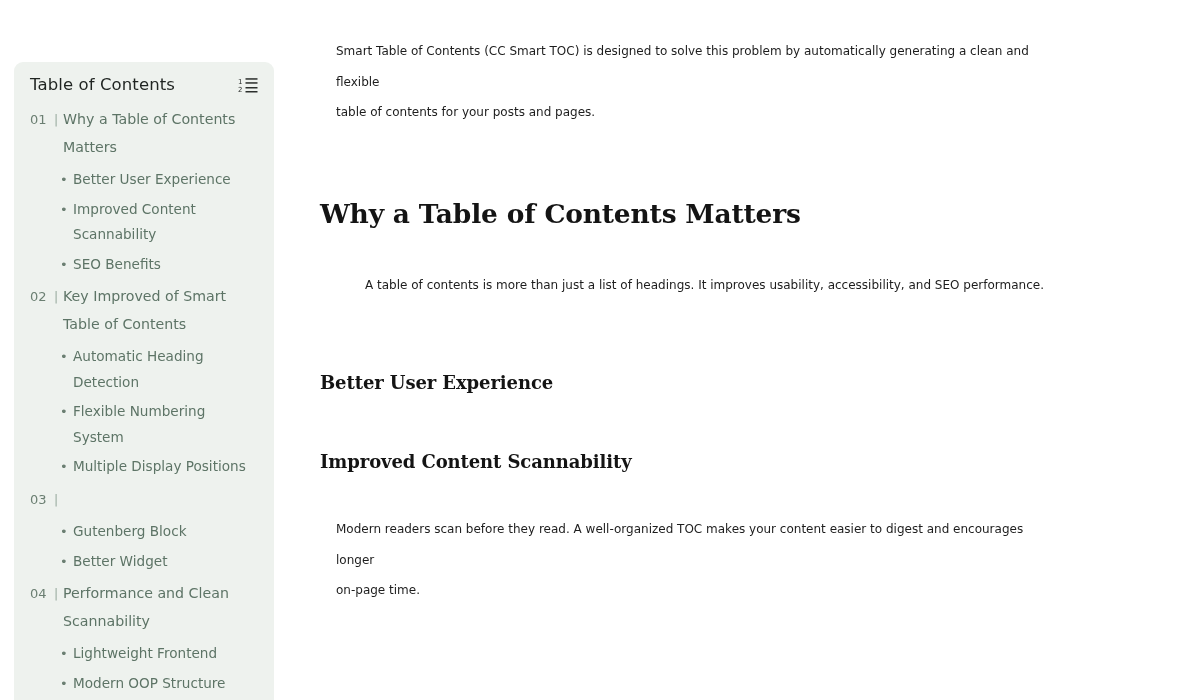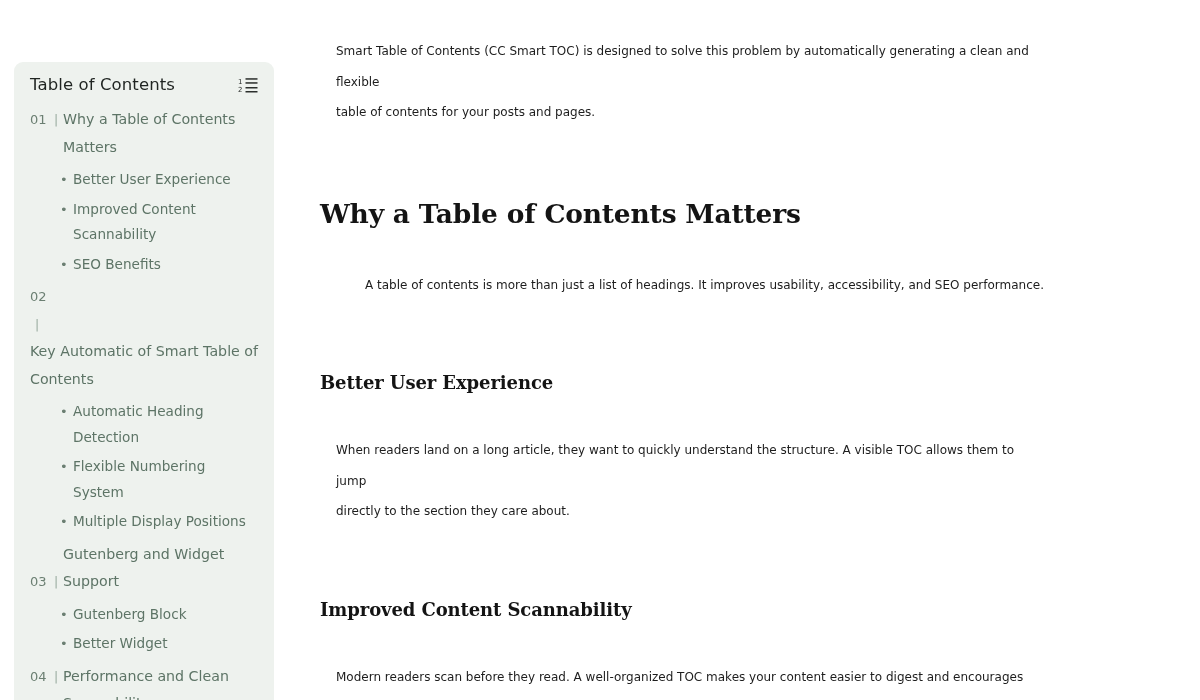--- a/index.html
+++ b/index.html
@@ -195,24 +195,24 @@
             <span class="label">Improved Content Scannability</span>
           </a>
         </li>
         <li class="toc-item">
           <a class="lv2" style="text-decoration: none;">
             <span class="bullet">•</span>
             <span class="label">SEO Benefits</span>
           </a>
         </li>
         <li class="toc-item">
-          <a class="lv1" style="text-decoration: none; flex-direction: column;">
+          <a class="lv1" style="text-decoration: none;">
             <span class="num">02</span>
             <span class="sep">|</span>
-            <span class="label">Key Automatic of Smart Table of Contents</span>
+            <span class="label">Key Improved of Smart Table of Contents</span>
           </a>
         </li>
         <li class="toc-item">
           <a class="lv2" style="text-decoration: none;">
             <span class="bullet">•</span>
             <span class="label">Automatic Heading Detection</span>
           </a>
         </li>
         <li class="toc-item">
           <a class="lv2" style="text-decoration: none;">
@@ -223,21 +223,20 @@
         <li class="toc-item">
           <a class="lv2" style="text-decoration: none;">
             <span class="bullet">•</span>
             <span class="label">Multiple Display Positions</span>
           </a>
         </li>
         <li class="toc-item">
           <a class="lv1" style="text-decoration: none; align-items: flex-end;">
             <span class="num">03</span>
             <span class="sep">|</span>
-            <span class="label">Gutenberg and Widget Support</span>
           </a>
         </li>
         <li class="toc-item">
           <a class="lv2" style="text-decoration: none;">
             <span class="bullet">•</span>
             <span class="label">Gutenberg Block</span>
           </a>
         </li>
         <li class="toc-item">
           <a class="lv2" style="text-decoration: none;">
@@ -270,20 +269,19 @@
   <main class="article">
 
     <p class="para-intro">Smart Table of Contents (CC Smart TOC) is designed to solve this problem by automatically generating a clean and flexible<br>table of contents for your posts and pages.</p>
 
     <h2 class="sec-title">Why a Table of Contents Matters</h2>
 
     <p class="para-after-h2">A table of contents is more than just a list of headings. It improves usability, accessibility, and SEO performance.</p>
 
     <h3 class="sub-title">Better User Experience</h3>
 
-    <p class="para-after-h3">When readers land on a long article, they want to quickly understand the structure. A visible TOC allows them to jump<br>directly to the section they care about.</p>
 
     <h3 class="sub-title">Improved Content Scannability</h3>
 
     <p class="para-after-h3">Modern readers scan before they read. A well-organized TOC makes your content easier to digest and encourages longer<br>on-page time.</p>
 
   </main>
 </div>
 
 </body></html>

